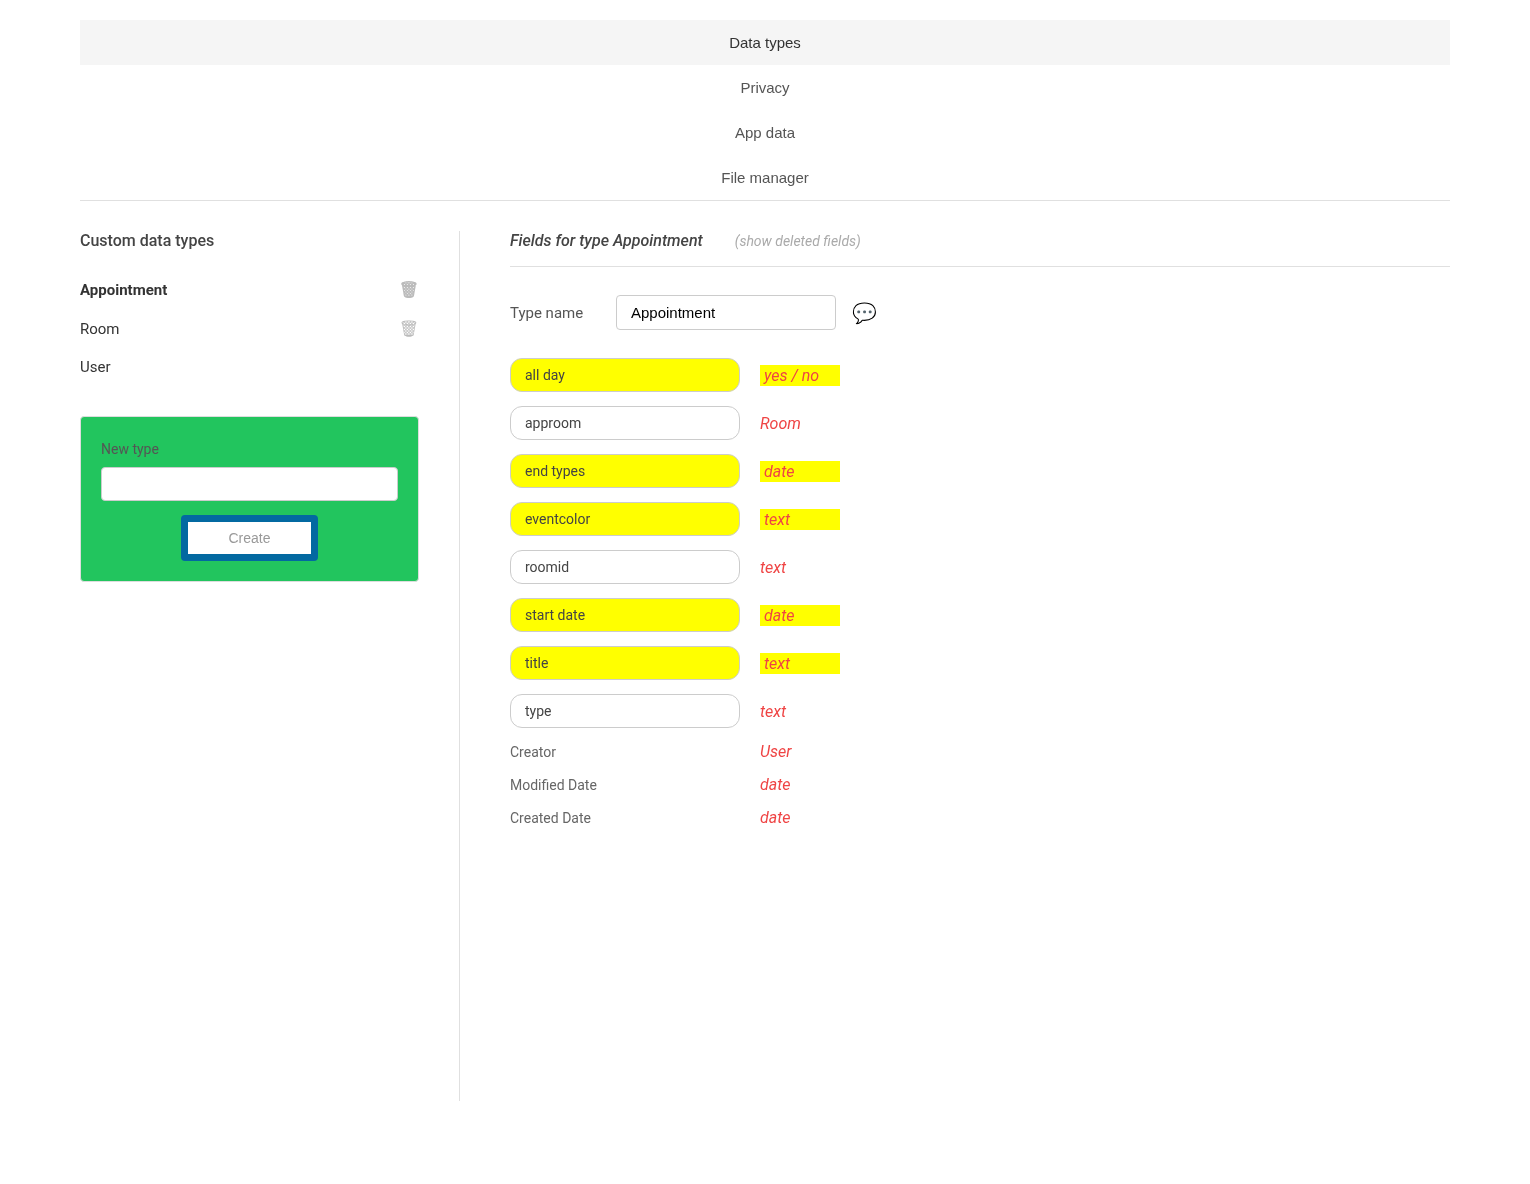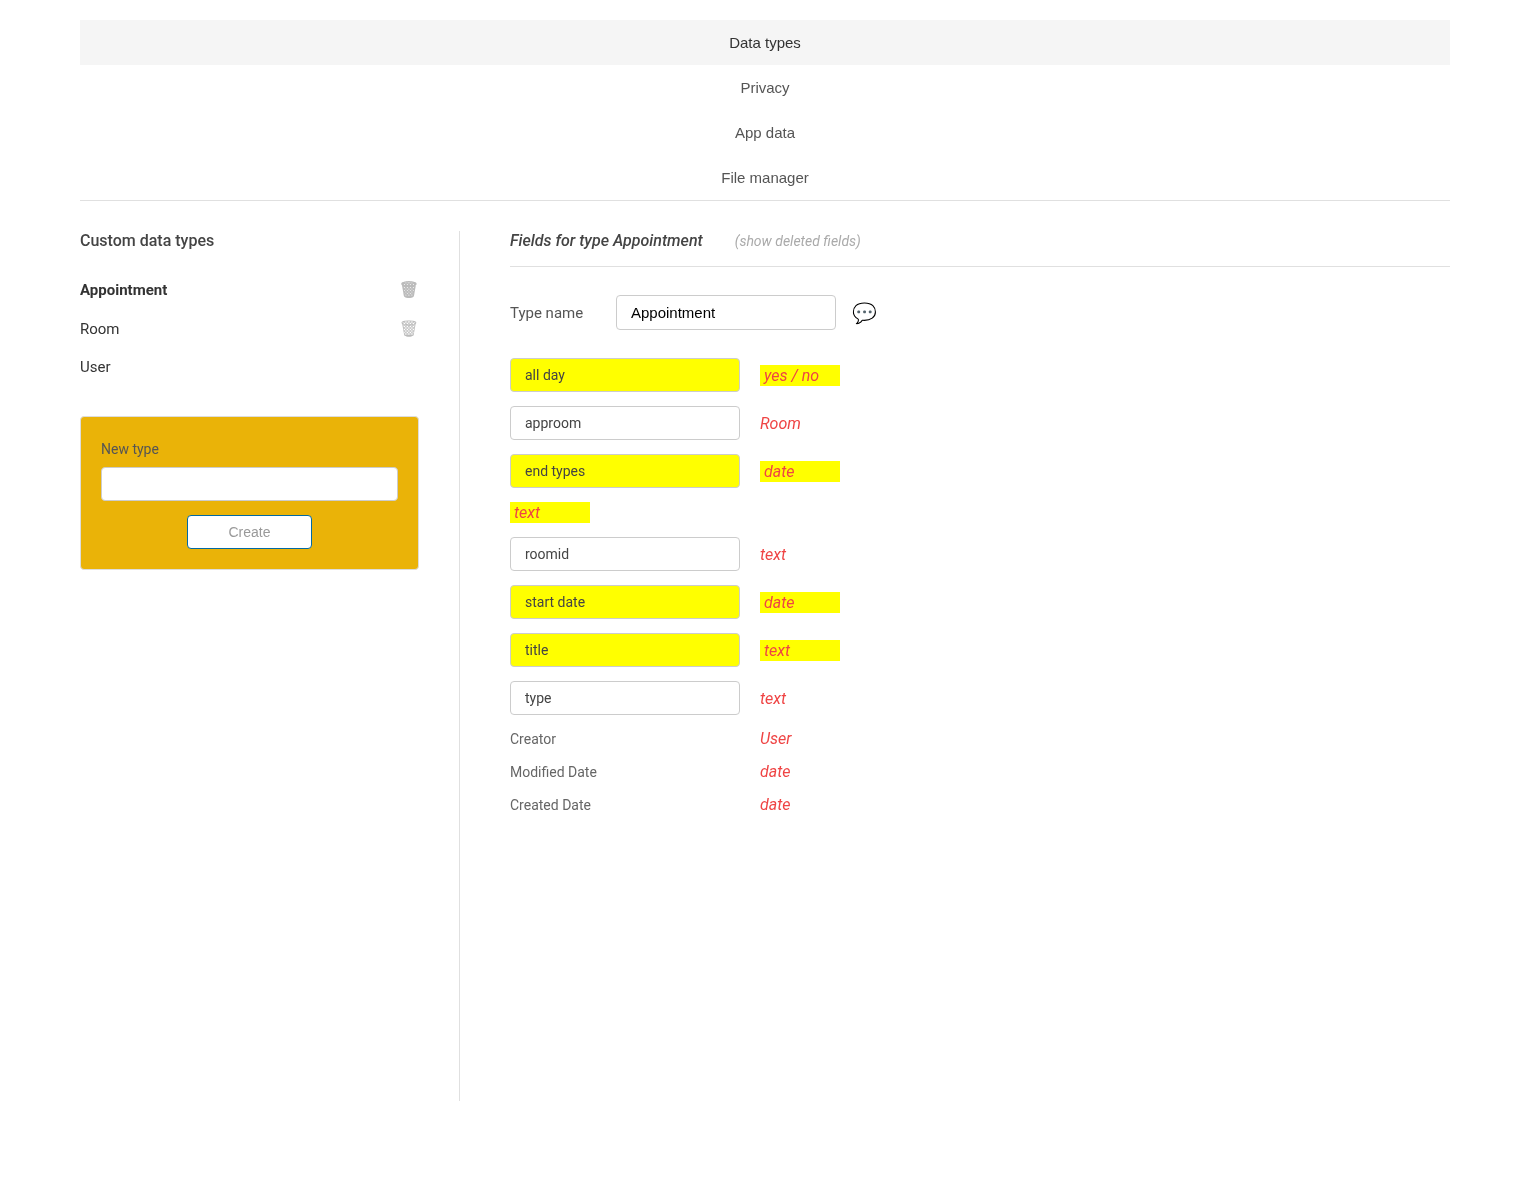--- a/index.html
+++ b/index.html
@@ -91,21 +91,21 @@
       color: #bbb;
       font-size: 16px;
       cursor: pointer;
     }
 
     .new-type-box {
       border: 1px solid #ddd;
       border-radius: 4px;
       padding: 24px 20px 20px 20px;
       margin-top: 20px;
-      background: #eab308;
+      background: #22c55e;
     }
 
     .new-type-label {
       font-size: 14px;
       color: #555;
       margin-bottom: 10px;
       display: block;
     }
 
     .new-type-input {
@@ -115,21 +115,21 @@
       padding: 8px 10px;
       font-size: 14px;
       margin-bottom: 14px;
       outline: none;
     }
 
     .create-button {
       display: block;
       margin: 0 auto;
       padding: 8px 40px;
-      border: 1px solid #0369a1;
+      border: 7px solid #0369a1;
       border-radius: 4px;
       background: #fff;
       color: #999;
       font-size: 14px;
       cursor: pointer;
     }
 
     
     .right-panel {
       flex: 1;
@@ -194,21 +194,21 @@
 
     .field-row {
       display: flex;
       align-items: center;
       gap: 20px;
       margin-bottom: 14px;
     }
 
     .field-name-box {
       border: 1px solid #ccc;
-      border-radius: 4px;
+      border-radius: 12px;
       padding: 8px 14px;
       font-size: 14px;
       width: 230px;
       color: #444;
       background: #fff;
     }
 
     .field-name-box.highlighted {
       background: #ffff00;
       border-color: #ccc;
@@ -294,20 +294,21 @@
           <div class="field-name-box">approom</div>
           <span class="field-type">Room</span>
         </li>
 
         <li class="field-row">
           <div class="field-name-box highlighted">end types</div>
           <span class="field-type highlighted">date</span>
         </li>
 
         <li class="field-row">
+          <div class="field-name-box highlighted">eventcolor</div>
           <span class="field-type highlighted">text</span>
         </li>
 
         <li class="field-row">
           <div class="field-name-box">roomid</div>
           <span class="field-type">text</span>
         </li>
 
         <li class="field-row">
           <div class="field-name-box highlighted">start date</div>

